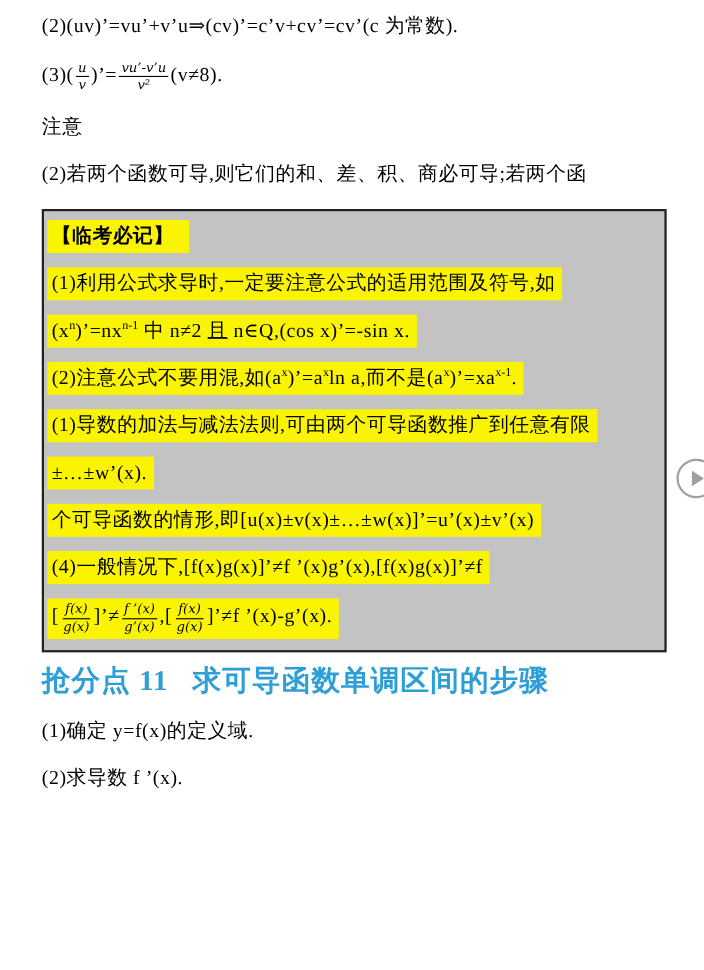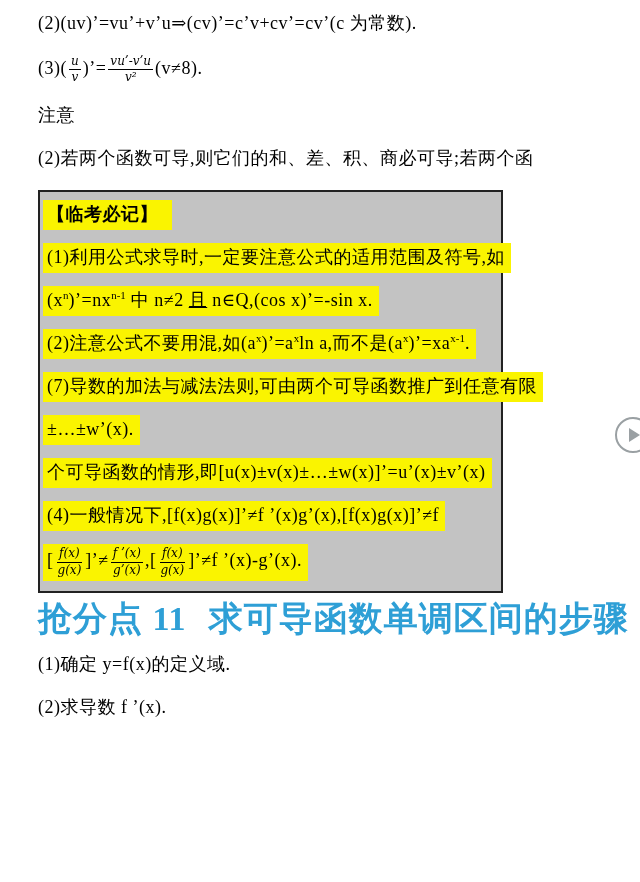--- a/index.html
+++ b/index.html
@@ -17,32 +17,32 @@
   sub { font-size:11px; line-height:0; letter-spacing:0; }
   .ul { text-decoration:underline; }
   .frac {
     display:inline-flex; flex-direction:column; align-items:center;
     vertical-align:middle; font-size:12px; font-style:italic; line-height:1.1;
     font-family:"DejaVu Serif",serif; margin:0 2px; letter-spacing:0;
   }
   .frac .fnum { border-bottom:1px solid #000; padding:0 2px 1px 2px; }
   .frac .fden { padding:1px 2px 0 2px; }
   .graybox {
-    box-sizing:border-box; width:465px; background:#C3C3C3;
+    box-sizing:border-box; width:568px; background:#C3C3C3;
     border:2px solid #222222; padding:8px 4px 8px 3px; margin:4px 0 10px 0;
   }
   .boxline { margin:0 0 13px 0; white-space:nowrap; }
   .boxline:last-child { margin-bottom:2px; }
   .hl {
     background:#FAF400; display:inline-block;
     padding:3px 6px 4px 4px; line-height:23px; font-size:18px; letter-spacing:0.5px;
   }
   .boxtitle .hl { font-weight:bold; padding-right:14px; }
   .heading {
-    color:#2E9FD6; font-weight:bold; font-size:34px; line-height:32px;
+    color:#2E9FD6; font-weight:bold; font-size:26px; line-height:32px;
     margin:0 0 18px 0; letter-spacing:1px; white-space:nowrap;
   }
   .heading .badge { margin-right:22px; }
   .nextbtn {
     position:absolute; left:615px; top:417px; width:36px; height:36px;
     box-sizing:border-box; border:2px solid #9AA0A3; border-radius:50%;
     background:#ffffff; cursor:pointer;
   }
   .nextbtn .tri {
     position:absolute; left:12px; top:9px; width:0; height:0;
@@ -74,21 +74,21 @@
     <div class="boxline">
       <span class="hl"><span>(1)利用公式求导时,一定要注意公式的适用范围及符号,如</span></span>
     </div>
     <div class="boxline">
       <span class="hl"><span>(x</span><sup>n</sup><span>)’=nx</span><sup>n-1</sup><span> 中 n≠2 </span><span class="ul">且</span><span> n∈Q,(cos x)’=-sin x.</span></span>
     </div>
     <div class="boxline">
       <span class="hl"><span>(2)注意公式不要用混,如(a</span><sup>x</sup><span>)’=a</span><sup>x</sup><span>ln a,而不是(a</span><sup>x</sup><span>)’=xa</span><sup>x-1</sup><span>.</span></span>
     </div>
     <div class="boxline">
-      <span class="hl"><span>(7)导数的加法与减法法则,可由两个可导函数推广到任意有限</span></span>
+      <span class="hl"><span>(1)导数的加法与减法法则,可由两个可导函数推广到任意有限</span></span>
     </div>
     <div class="boxline">
       <span class="hl"><span>±…±w’(x).</span></span>
     </div>
     <div class="boxline">
       <span class="hl"><span>个可导函数的情形,即[u(x)±v(x)±…±w(x)]’=u’(x)±v’(x)</span></span>
     </div>
     <div class="boxline">
       <span class="hl"><span>(4)一般情况下,[f(x)g(x)]’≠f ’(x)g’(x),[f(x)g(x)]’≠f</span></span>
     </div>

